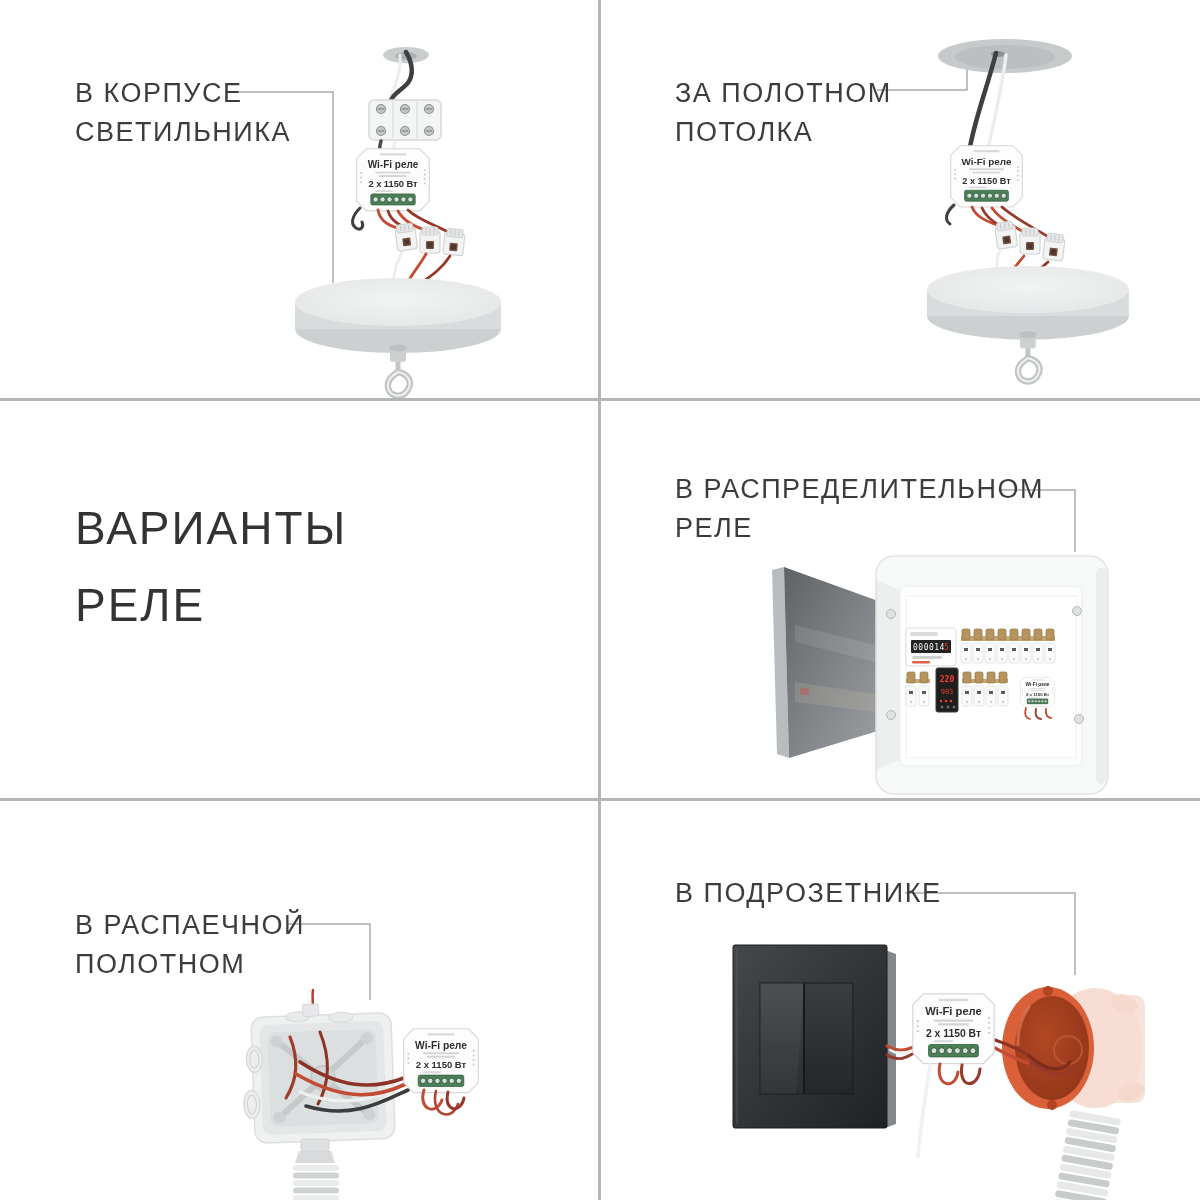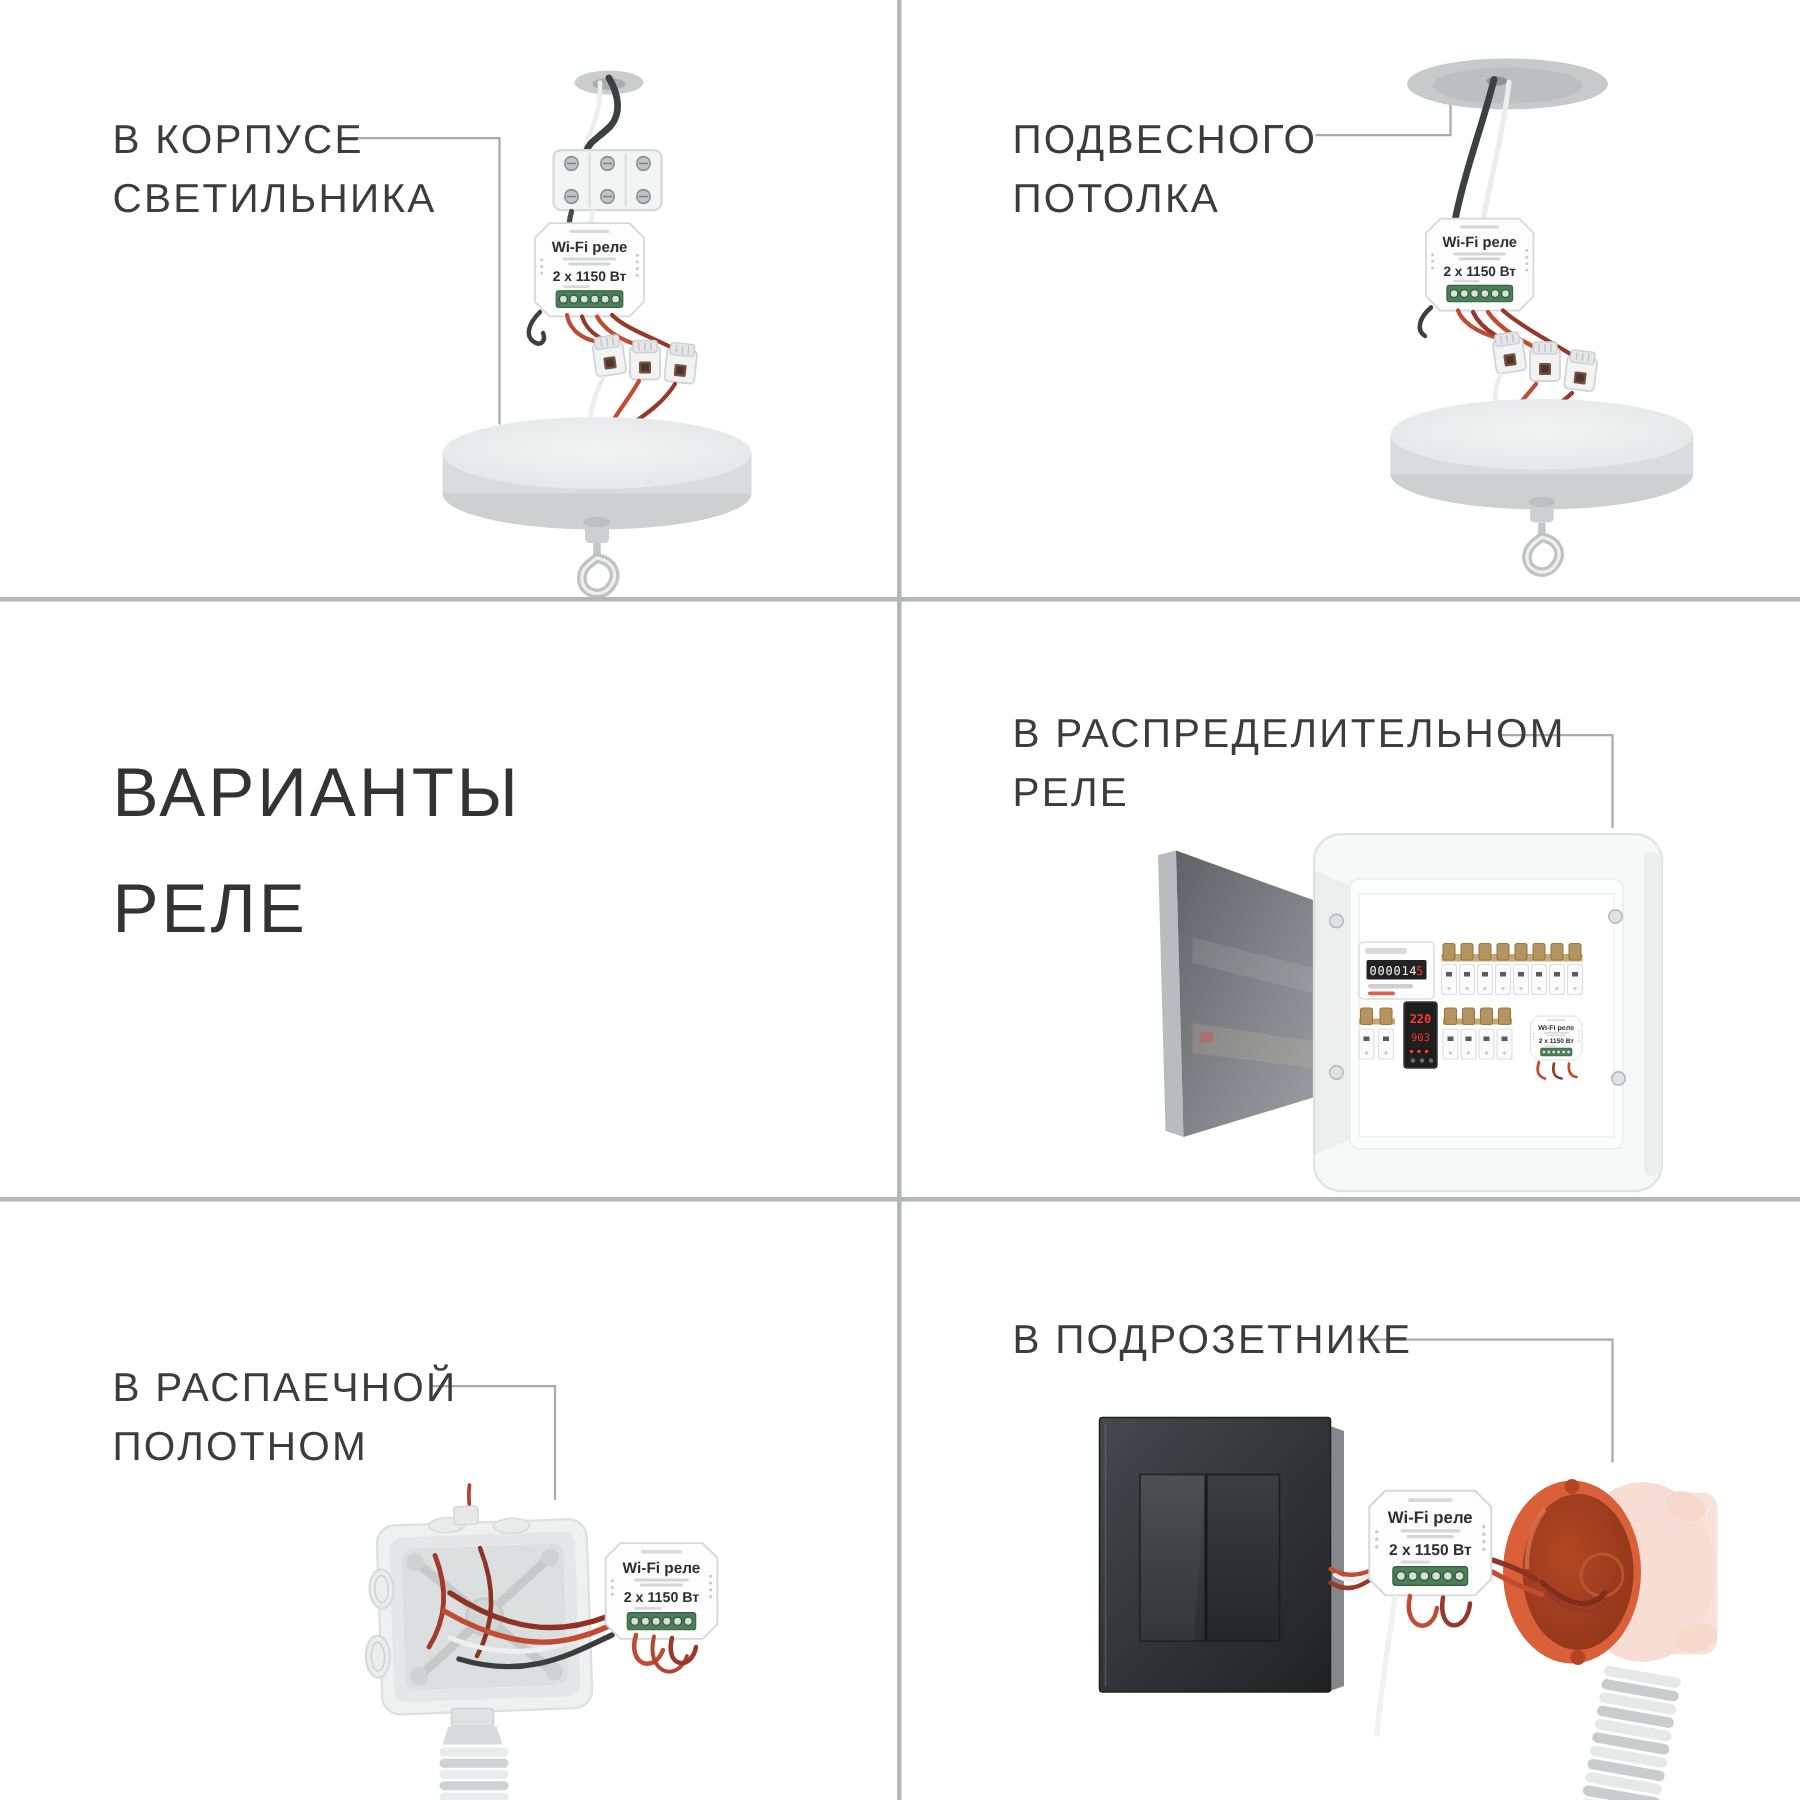--- a/index.html
+++ b/index.html
@@ -159,21 +159,21 @@
         <path d="M402,252 C396,264 393,274 394,284" stroke="#eceded" stroke-width="3"></path>
         <path d="M426,254 C418,268 410,276 406,286" stroke="#c14c33" stroke-width="2.8"></path>
         <path d="M450,256 C440,272 424,280 414,288" stroke="#96382a" stroke-width="2.8"></path>
       </g>
       <use href="#canopy-def" transform="translate(293,282)"></use>
     </svg>
   </div>
 
   <div class="panel" style="left:600px;top:0">
     <div class="panel-label">
-      <div>ПОДВЕСНОГО</div>
+      <div>ЗА ПОЛОТНОМ</div>
       <div>ПОТОЛКА</div>
     </div>
     <svg width="600" height="400" viewBox="0 0 600 400">
       <polyline points="277,90 367,90 367,47" fill="none" stroke="#a9abac" stroke-width="1.5"></polyline>
       <g>
         <ellipse cx="405" cy="56" rx="67" ry="17" fill="#c6cacb"></ellipse>
         <ellipse cx="405" cy="57" rx="50" ry="12" fill="#b4b8ba" opacity="0.6"></ellipse>
         <ellipse cx="398" cy="54" rx="7" ry="3" fill="#8e9294"></ellipse>
       </g>
       <path d="M406,55 C402,90 394,118 388,150" stroke="#eceded" stroke-width="3.5" fill="none" stroke-linecap="round"></path>

